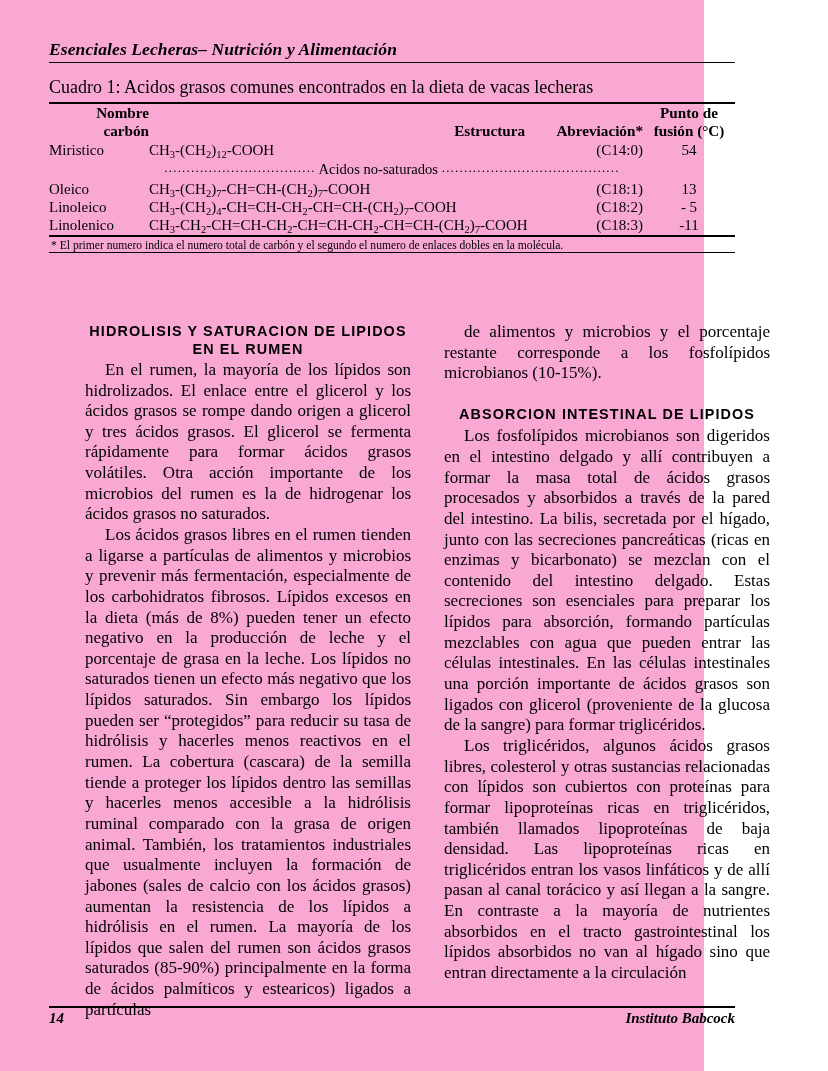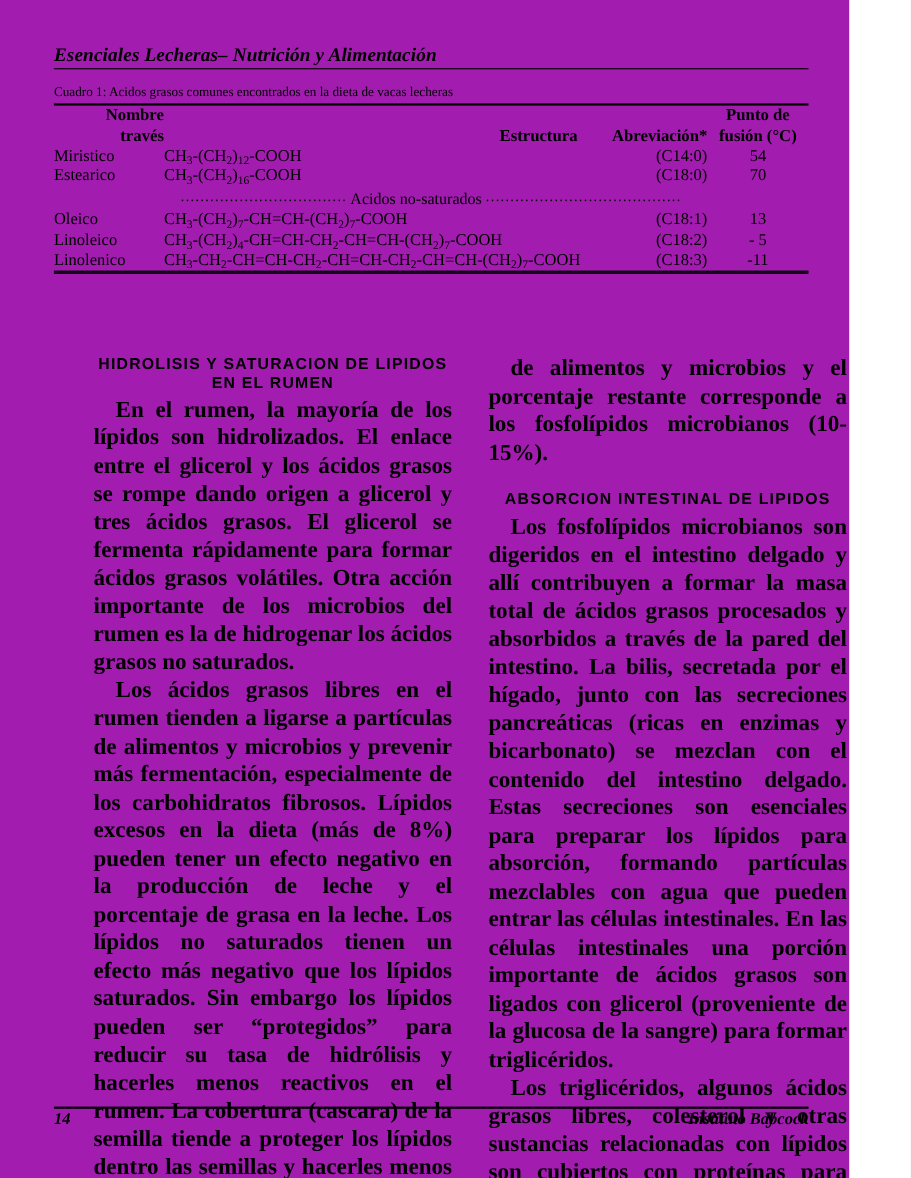--- a/index.html
+++ b/index.html
@@ -9,25 +9,25 @@
   }
   body {
     width: 828px;
     height: 1071px;
     font-family: "Liberation Serif", "DejaVu Serif", serif;
     color: #000;
     overflow: hidden;
   }
   .page {
     position: relative;
-    width: 772px;
+    width: 704px;
     height: 1071px;
     box-sizing: border-box;
     padding: 0;
-    background: #a21caf;
+    background: #f9a8d4;
   }
 
   
   .header-area {
     position: absolute;
     left: 49px;
     top: 40px;
     width: 686px;
   }
   .running-head {
@@ -44,21 +44,21 @@
   }
 
   
   .table-area {
     position: absolute;
     left: 49px;
     top: 74px;
     width: 686px;
   }
   .table-caption {
-    font-size: 12px;
+    font-size: 18px;
     line-height: 1.25;
     padding: 2px 0 3px 0;
     white-space: nowrap;
   }
   .rule-heavy { border-top: 2.1px solid #000; width: 100%; }
   .rule-med   { border-top: 1.5px solid #000; width: 100%; }
 
   table.fa {
     border-collapse: collapse;
     width: 100%;
@@ -136,25 +136,25 @@
     font-weight: bold;
     letter-spacing: 1.1px;
     text-align: center;
     margin: 0 0 1px 0;
     line-height: 1.28;
   }
   h2.section-head.spaced { margin-top: 21px; margin-bottom: 3px; }
 
   p.body {
     margin: 0;
-    font-size: 21px;
+    font-size: 17px;
     line-height: 1.215;
     text-align: justify;
     text-indent: 20px;
-    font-weight: 700;
+    font-weight: 400;
     hyphens: manual;
   }
   p.body.tight { text-align: justify; }
 
   
   .footer-area {
     position: absolute;
     left: 49px;
     top: 1006px;
     width: 686px;
@@ -189,43 +189,37 @@
       <colgroup>
         <col class="col-name">
           <col class="col-struct">
           <col class="col-abbr">
           <col class="col-mp">
       </colgroup>
       <thead>
         <tr>
           <th class="h-name">
             <span class="h-name-l1">Nombre</span>
-            <span class="h-name-l2">través</span>
+            <span class="h-name-l2">carbón</span>
           </th>
           <th class="h-struct">Estructura</th>
           <th class="h-abbr">Abreviación*</th>
           <th class="h-mp">
             <span class="h-mp-l1">Punto de</span>
             <span class="h-mp-l2">fusión (°C)</span>
           </th>
         </tr>
       </thead>
       <tbody id="tbody-fa">
           <tr>
             <td class="c-name">Miristico</td>
             <td class="c-struct">CH<sub>3</sub>-(CH<sub>2</sub>)<sub>12</sub>-COOH</td>
             <td class="c-abbr">(C14:0)</td>
             <td class="c-mp">54</td>
           </tr>
-          <tr>
-            <td class="c-name">Estearico</td>
-            <td class="c-struct">CH<sub>3</sub>-(CH<sub>2</sub>)<sub>16</sub>-COOH</td>
-            <td class="c-abbr">(C18:0)</td>
-            <td class="c-mp">70</td>
-          </tr>
           <tr class="section">
             <td colspan="4"><span class="dots">..................................</span> Acidos no-saturados <span class="dots">........................................</span></td>
           </tr>
           <tr>
             <td class="c-name">Oleico</td>
             <td class="c-struct">CH<sub>3</sub>-(CH<sub>2</sub>)<sub>7</sub>-CH=CH-(CH<sub>2</sub>)<sub>7</sub>-COOH</td>
             <td class="c-abbr">(C18:1)</td>
             <td class="c-mp">13</td>
           </tr>
           <tr>
@@ -236,20 +230,21 @@
           </tr>
           <tr>
             <td class="c-name">Linolenico</td>
             <td class="c-struct">CH<sub>3</sub>-CH<sub>2</sub>-CH=CH-CH<sub>2</sub>-CH=CH-CH<sub>2</sub>-CH=CH-(CH<sub>2</sub>)<sub>7</sub>-COOH</td>
             <td class="c-abbr">(C18:3)</td>
             <td class="c-mp">-11</td>
           </tr>
         </tbody>
     </table>
     <div class="rule-heavy"></div>
+    <div class="tbl-footnote">* El primer numero indica el numero total de carbón y el segundo el numero de enlaces dobles en la molécula.</div>
     <div class="rule-med"></div>
   </div>
 
   <div class="body-area">
 
     <div class="col col-left">
       <h2 class="section-head">HIDROLISIS Y SATURACION DE LIPIDOS EN EL RUMEN</h2>
       <p class="body">En el rumen, la mayoría de los lípidos son hidrolizados. El enlace entre el glicerol y los ácidos grasos se rompe dando origen a glicerol y tres ácidos grasos. El glicerol se fermenta rápidamente para formar ácidos grasos volátiles.  Otra acción importante de los microbios del rumen es la de hidrogenar los ácidos grasos no saturados.</p>
       <p class="body">Los ácidos grasos libres en el rumen tienden a ligarse a partículas de alimentos y microbios y prevenir más fermentación, especialmente de los carbohidratos fibrosos. Lípidos excesos en la dieta (más de 8%) pueden tener un efecto negativo en la producción de leche y el porcentaje de grasa en la leche. Los lípidos no saturados tienen un efecto más negativo que los lípidos saturados. Sin embargo los lípidos pueden ser “protegidos” para reducir su tasa de hidrólisis y hacerles menos reactivos en el rumen. La cobertura (cascara) de la semilla tiende a proteger los lípidos dentro las semillas y hacerles menos accesible a la hidrólisis ruminal comparado con la grasa de origen animal. También, los tratamientos industriales que usualmente incluyen la formación de jabones (sales de calcio con los ácidos grasos) aumentan la resistencia de los lípidos a hidrólisis en el rumen. La mayoría de los lípidos que salen del rumen son ácidos grasos saturados (85-90%) principalmente en la forma de ácidos palmíticos y estearicos) ligados a partículas</p>
     </div>

